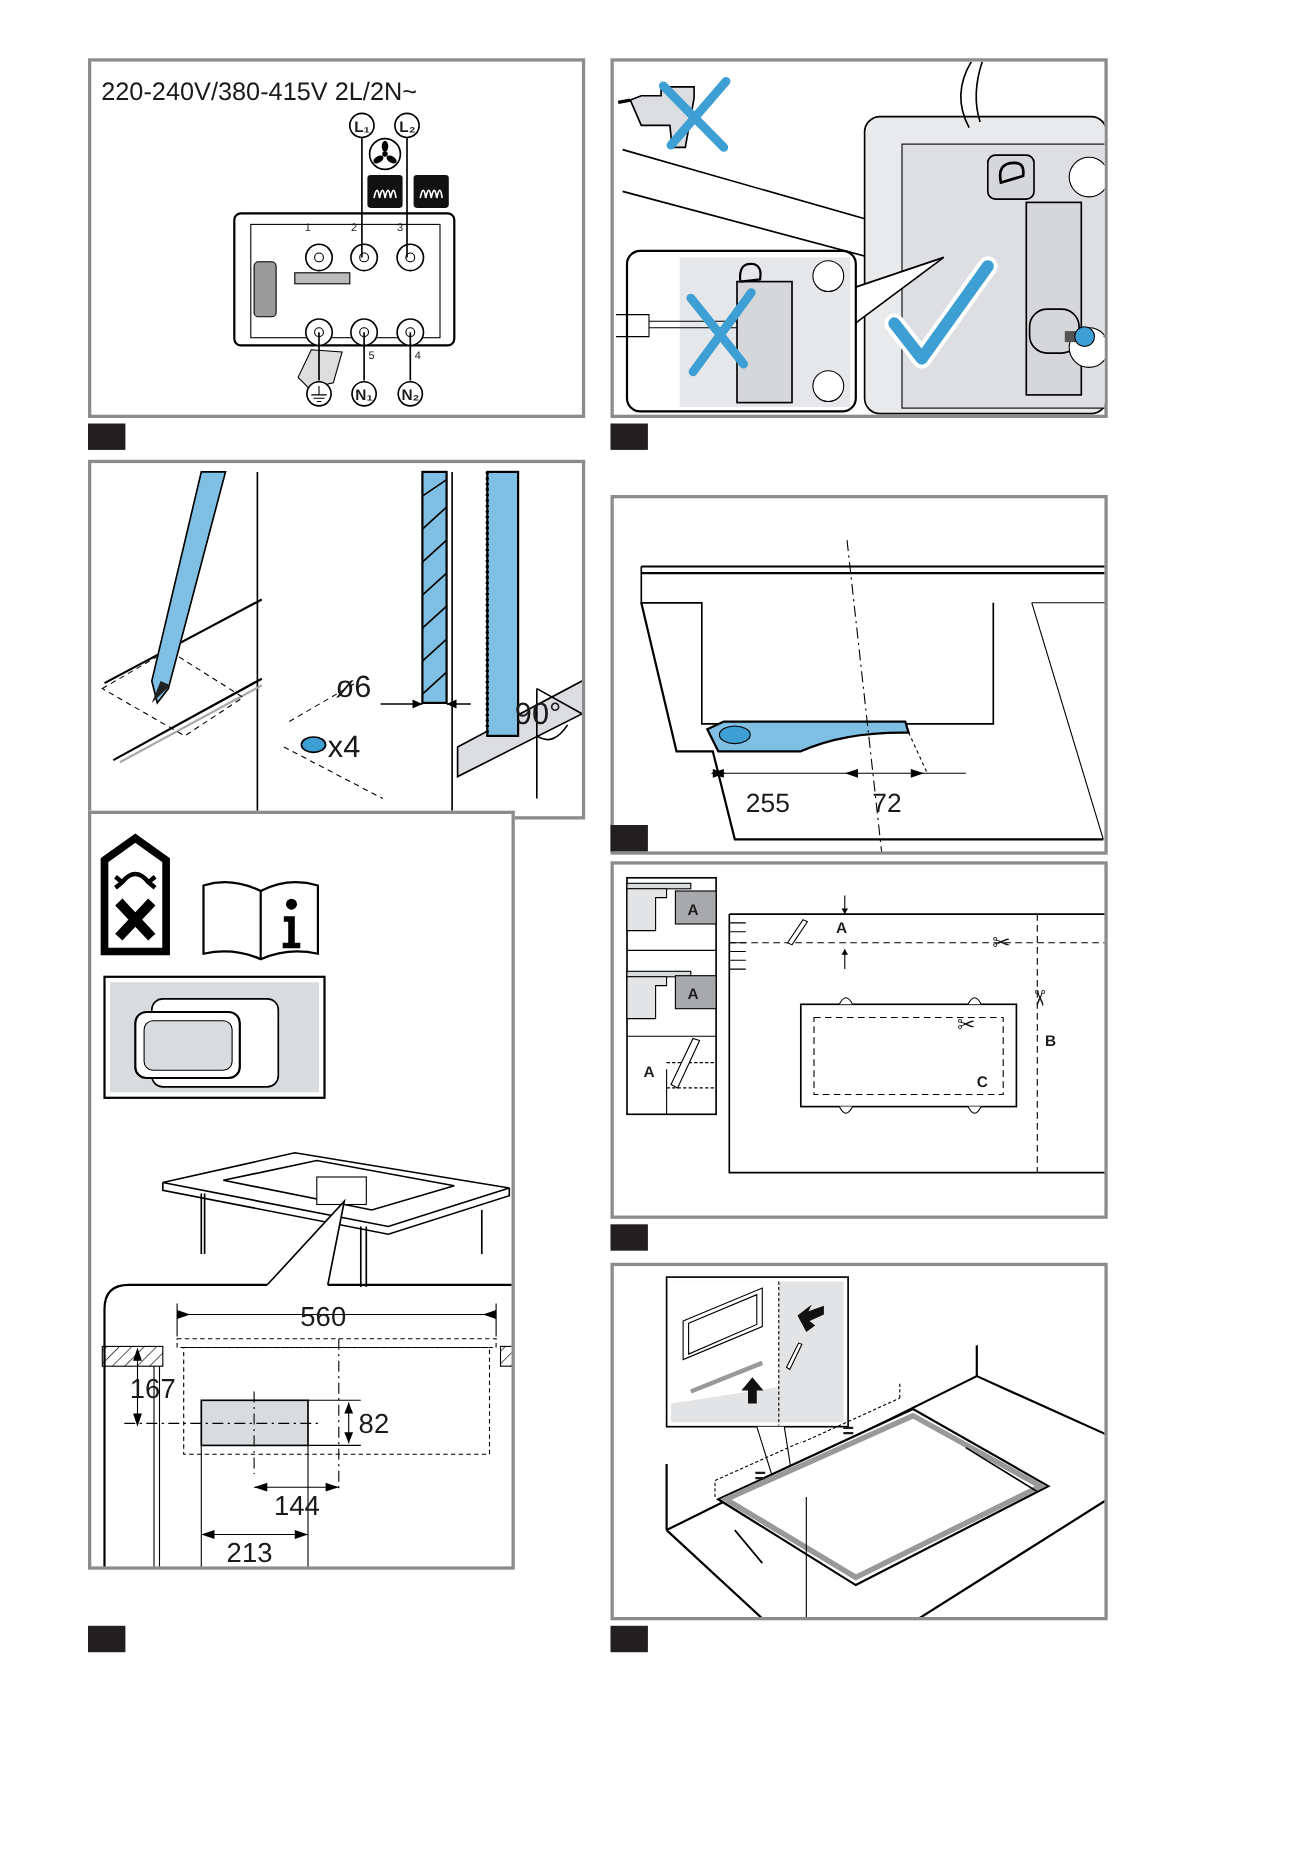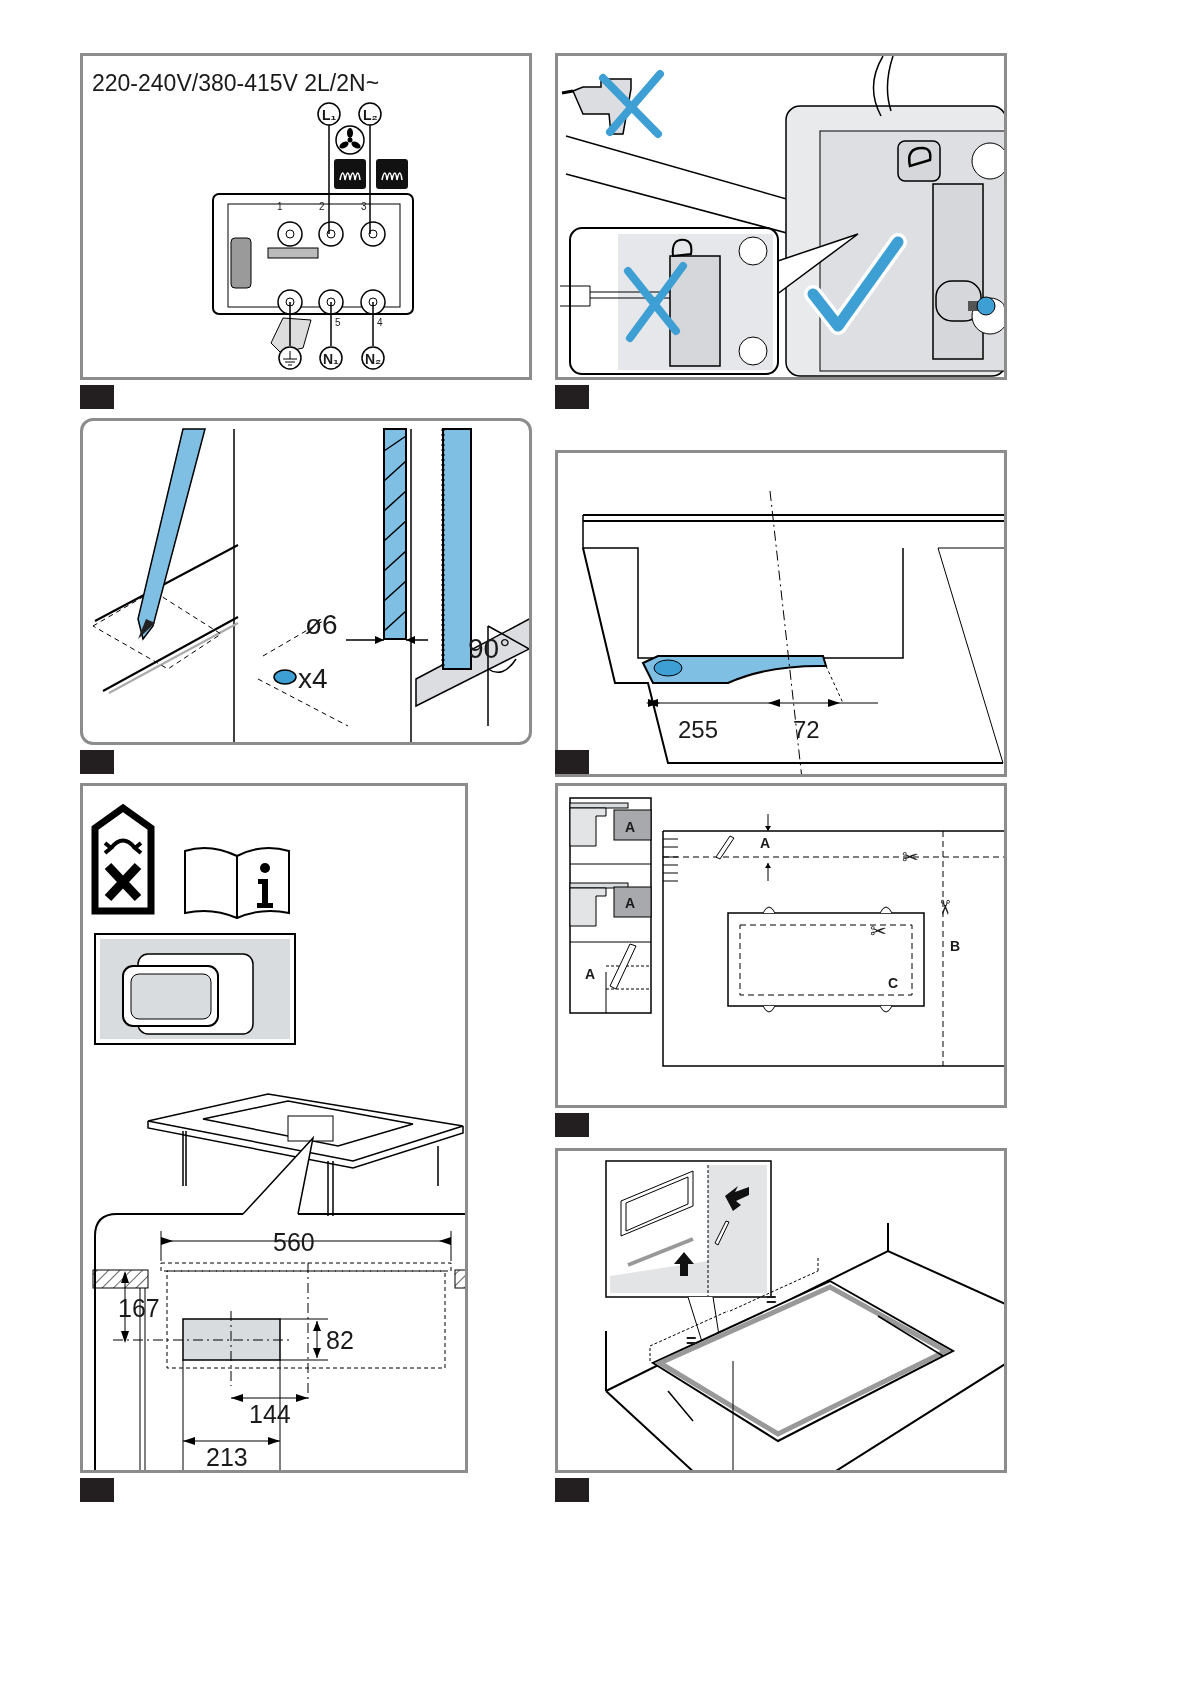--- a/index.html
+++ b/index.html
@@ -138,21 +138,21 @@
       <path d="M2 230 h30 v20 h-30 M32 236 h80 M32 242 h80" fill="none" stroke="#000"></path>
       <circle cx="195" cy="195" r="14" fill="#fff" stroke="#000"></circle>
       <circle cx="195" cy="295" r="14" fill="#fff" stroke="#000"></circle>
       <path d="M70 215 L118 275" stroke="#3d9fd3" stroke-width="8" stroke-linecap="round"></path>
       <path d="M125 210 L72 282" stroke="#3d9fd3" stroke-width="8" stroke-linecap="round"></path>
     </g>
   </svg>
 </div>
 <div class="step-tag" style="left:555px;top:385px;"></div>
 
-<div class="panel" style="left:80px;top:418px;width:452px;height:327px;border-radius:13px;">
+<div class="panel" style="left:80px;top:418px;width:452px;height:327px;">
   <svg width="452" height="327">
     <line x1="151" y1="8" x2="151" y2="327" stroke="#000" stroke-width="1.5"></line>
     <line x1="328" y1="8" x2="328" y2="327" stroke="#000" stroke-width="1.5"></line>
 
     <g>
       <line x1="12" y1="200" x2="155" y2="124" stroke="#000" stroke-width="2"></line>
       <line x1="20" y1="270" x2="155" y2="196" stroke="#000" stroke-width="2"></line>
       <line x1="26" y1="272" x2="155" y2="202" stroke="#aaa" stroke-width="2"></line>
       <path d="M10 205 L70 170 L138 213 L85 248 Z" fill="none" stroke="#000" stroke-dasharray="5 4"></path>
       <path d="M100 8 L122 8 L70 205 L60 218 L55 198 Z" fill="#7fbfe3" stroke="#000" stroke-width="1.5"></path>
@@ -199,21 +199,21 @@
     <path d="M90 246 L102 250 L90 254 Z" fill="#000"></path>
     <path d="M100 246 L88 250 L100 254 Z" fill="#000"></path>
     <path d="M222 246 L210 250 L222 254 Z" fill="#000"></path>
     <path d="M270 246 L282 250 L270 254 Z" fill="#000"></path>
     <text class="t dim" x="120" y="285">255</text>
     <text class="t dim" x="235" y="285">72</text>
   </svg>
 </div>
 <div class="step-tag" style="left:555px;top:750px;"></div>
 
-<div class="panel" style="left:80px;top:783px;width:388px;height:690px;">
+<div class="panel" style="left:80px;top:737px;width:388px;height:690px;">
   <svg width="452" height="690">
     <g>
       <path d="M12 42 L40 22 L68 42 V125 H12 Z" fill="#fff" stroke="#000" stroke-width="7" stroke-linejoin="miter"></path>
       <path d="M28 62 q12 -15 24 0 M22 57 l6 5 l-6 5 M58 57 l-6 5 l6 5" fill="none" stroke="#000" stroke-width="4"></path>
       <path d="M25 80 L55 112 M55 80 L25 112" stroke="#000" stroke-width="9"></path>
     </g>
     <g>
       <path d="M102 65 q25 -8 52 5 q25 -13 52 -5 V127 q-27 -6 -52 5 q-25 -11 -52 -5 Z" fill="#fff" stroke="#000" stroke-width="2"></path>
       <line x1="154" y1="70" x2="154" y2="132" stroke="#000" stroke-width="2"></line>
       <circle cx="182" cy="82" r="5" fill="#000"></circle>

